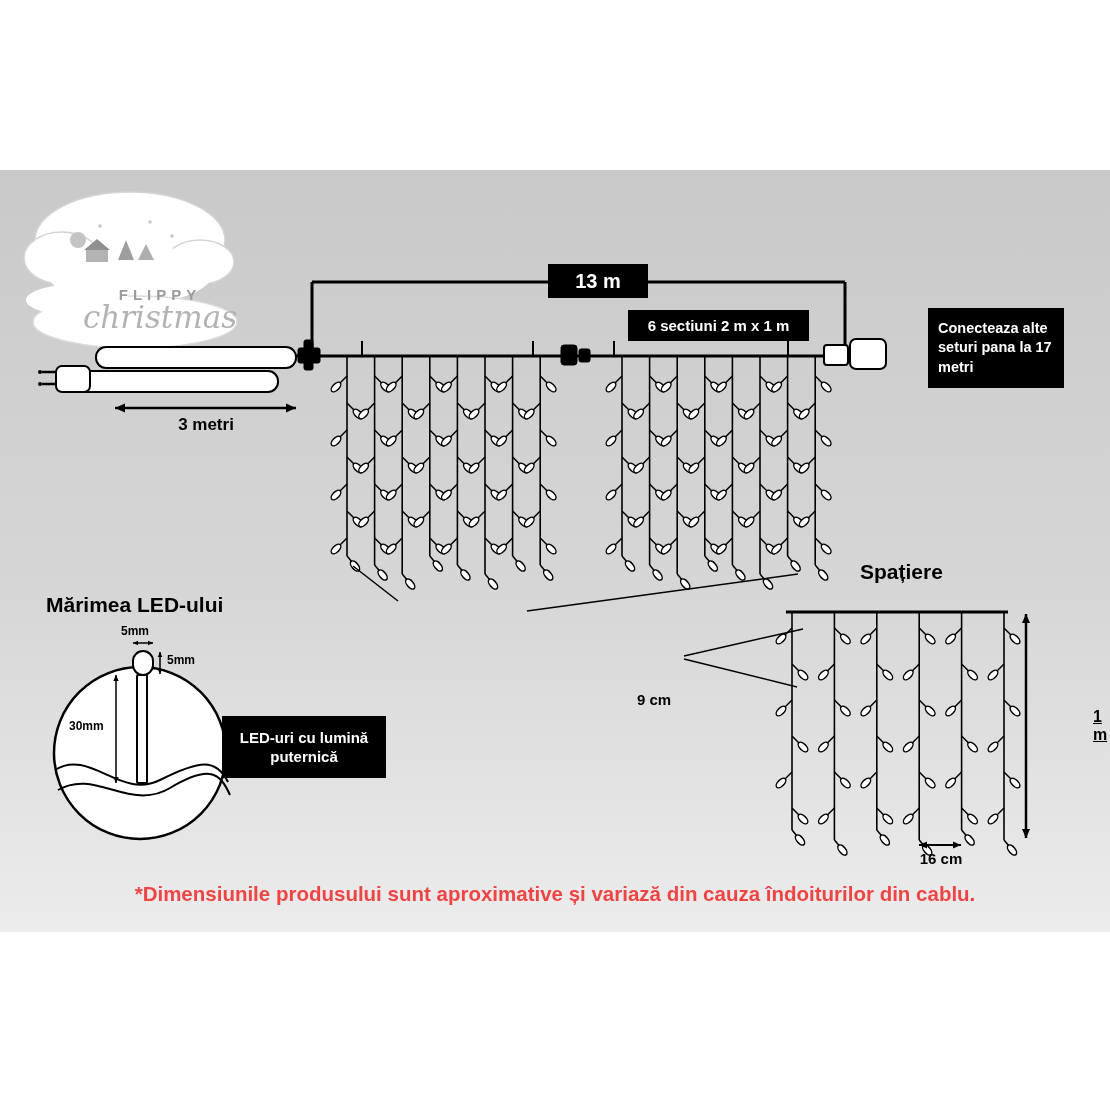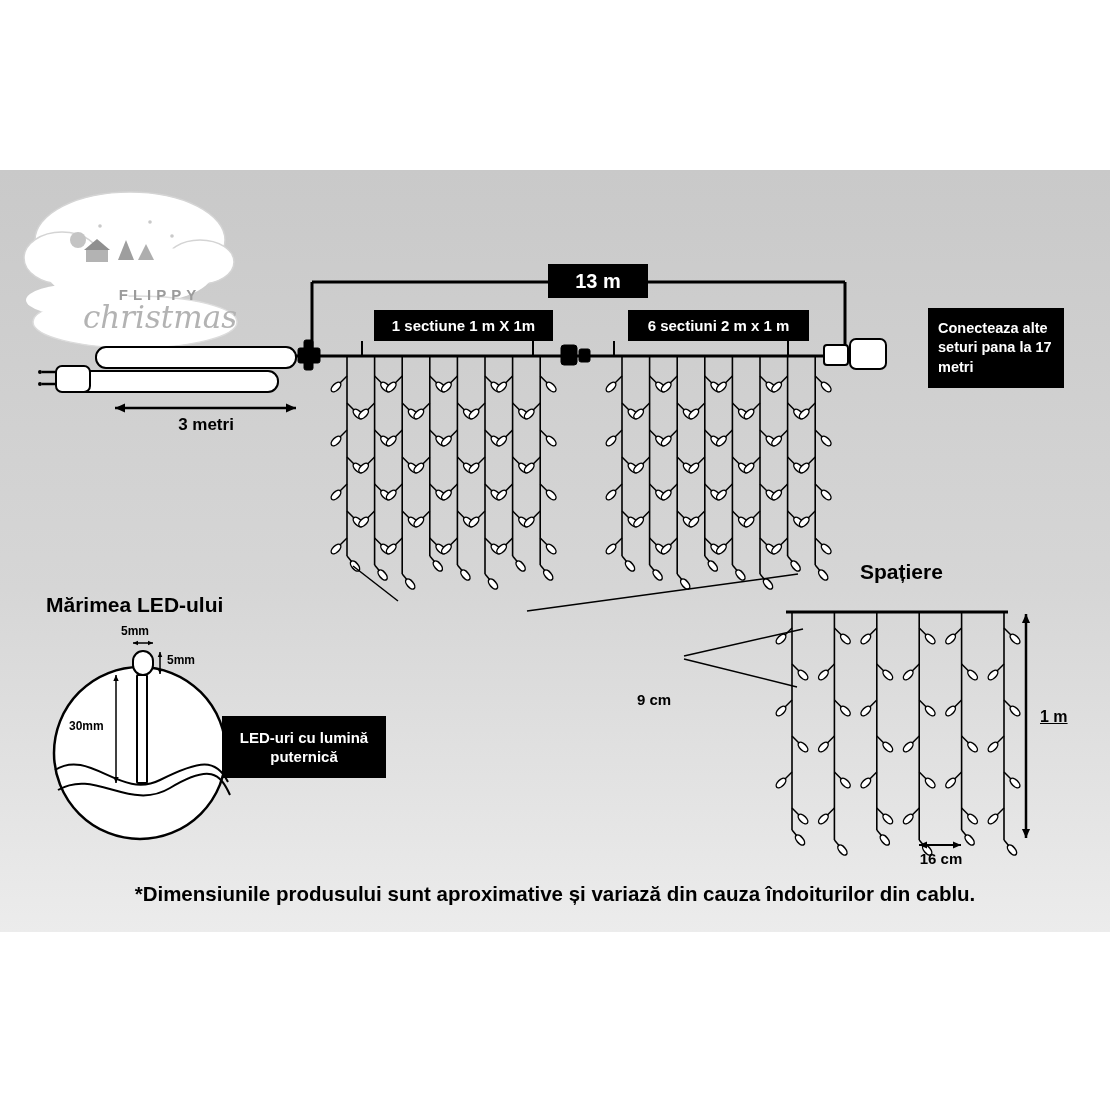--- a/index.html
+++ b/index.html
@@ -11,21 +11,21 @@
   .txt{position:absolute;z-index:2;color:#000;}
   .bb{position:absolute;z-index:2;background:#000;color:#fff;font-weight:bold;
       display:flex;align-items:center;justify-content:center;text-align:center;margin-left:17px;}
   .title{left:0;right:0;top:198px;text-align:center;font-size:46px;font-weight:800;letter-spacing:.5px;}
   .flippy{left:100px;top:286px;width:120px;text-align:center;font-size:15px;font-weight:bold;
           letter-spacing:5px;color:#9b9b9b;}
   .script{left:72px;top:299px;width:176px;text-align:center;font-size:31px;color:#b3b3b3;
           font-family:"DejaVu Serif",serif;font-style:italic;}
   .nrled-label{font-family:"Liberation Serif",serif;font-size:16px;font-weight:bold;}
   .nrled-value{font-family:"Liberation Serif",serif;font-size:23px;font-weight:bold;margin-left:12px;}
-  .footer{left:0;right:0;top:882px;text-align:center;font-size:20.5px;font-weight:600;color:#000000;}
+  .footer{left:0;right:0;top:882px;text-align:center;font-size:20.5px;font-weight:600;color:#ef4444;}
 </style>
 </head>
 <body>
 
 <div id="stage">
   <div class="panel"></div>
 
   <svg id="art" width="1110" height="1110" viewBox="0 0 1110 1110">
       <g>
         <ellipse cx="130" cy="240" rx="95" ry="48" fill="#fff" stroke="#d4d4d4" stroke-width="1.5"></ellipse>
@@ -473,34 +473,33 @@
         <path d="M 58 790 C 95 768, 130 812, 170 788 S 220 773, 230 795" fill="none" stroke="#000" stroke-width="2"></path>
       </g>
     </svg>
 
 
   <div class="txt flippy">FLIPPY</div>
   <div class="txt script">christmas</div>
 
   <div class="bb" style="left:531px;top:264px;width:100px;height:34px;font-size:20px;">13 m</div>
 
-  <div class="bb" style="left:357px;top:310px;width:179px;height:31px;font-size:15px;">1 sectiune 1 m X 1m</div>
 
   <div class="bb" style="left:611px;top:310px;width:181px;height:31px;font-size:15px;">6 sectiuni 2 m x 1 m</div>
 
   <div class="bb" style="left:911px;top:308px;width:136px;height:80px;font-size:14.5px;
        justify-content:flex-start;text-align:left;padding:6px 10px;line-height:1.35;box-sizing:border-box;">Conecteaza alte seturi pana la 17 metri</div>
 
   <div class="txt" style="left:115px;top:415px;width:182px;text-align:center;font-size:17px;font-weight:bold;">3 metri</div>
 
 
   <div class="txt" style="left:860px;top:560px;font-size:21px;font-weight:bold;">Spațiere</div>
   <div class="txt" style="left:637px;top:645px;font-size:15px;font-weight:bold;margin-top:46px;">9 cm</div>
   <div class="txt" style="left:903px;top:850px;width:76px;text-align:center;font-size:15px;font-weight:bold;">16 cm</div>
-  <div class="txt" style="left:1040px;top:708px;font-size:16px;font-weight:bold;text-decoration:underline;">1 m</div>
+  <div class="txt" style="left:1093px;top:708px;font-size:16px;font-weight:bold;text-decoration:underline;">1 m</div>
 
   <div class="txt" style="left:46px;top:593px;font-size:21px;font-weight:bold;">Mărimea LED-ului</div>
   <div class="txt" style="left:121px;top:624px;font-size:12px;font-weight:bold;">5mm</div>
   <div class="txt" style="left:167px;top:653px;font-size:12px;font-weight:bold;">5mm</div>
   <div class="txt" style="left:69px;top:719px;font-size:12px;font-weight:bold;">30mm</div>
 
   <div class="bb" style="left:205px;top:716px;width:164px;height:62px;font-size:15px;line-height:1.3;padding:4px 8px;box-sizing:border-box;">LED-uri cu lumină puternică</div>
 
   <div class="txt footer">*Dimensiunile produsului sunt aproximative și variază din cauza îndoiturilor din cablu.</div>
 </div>

